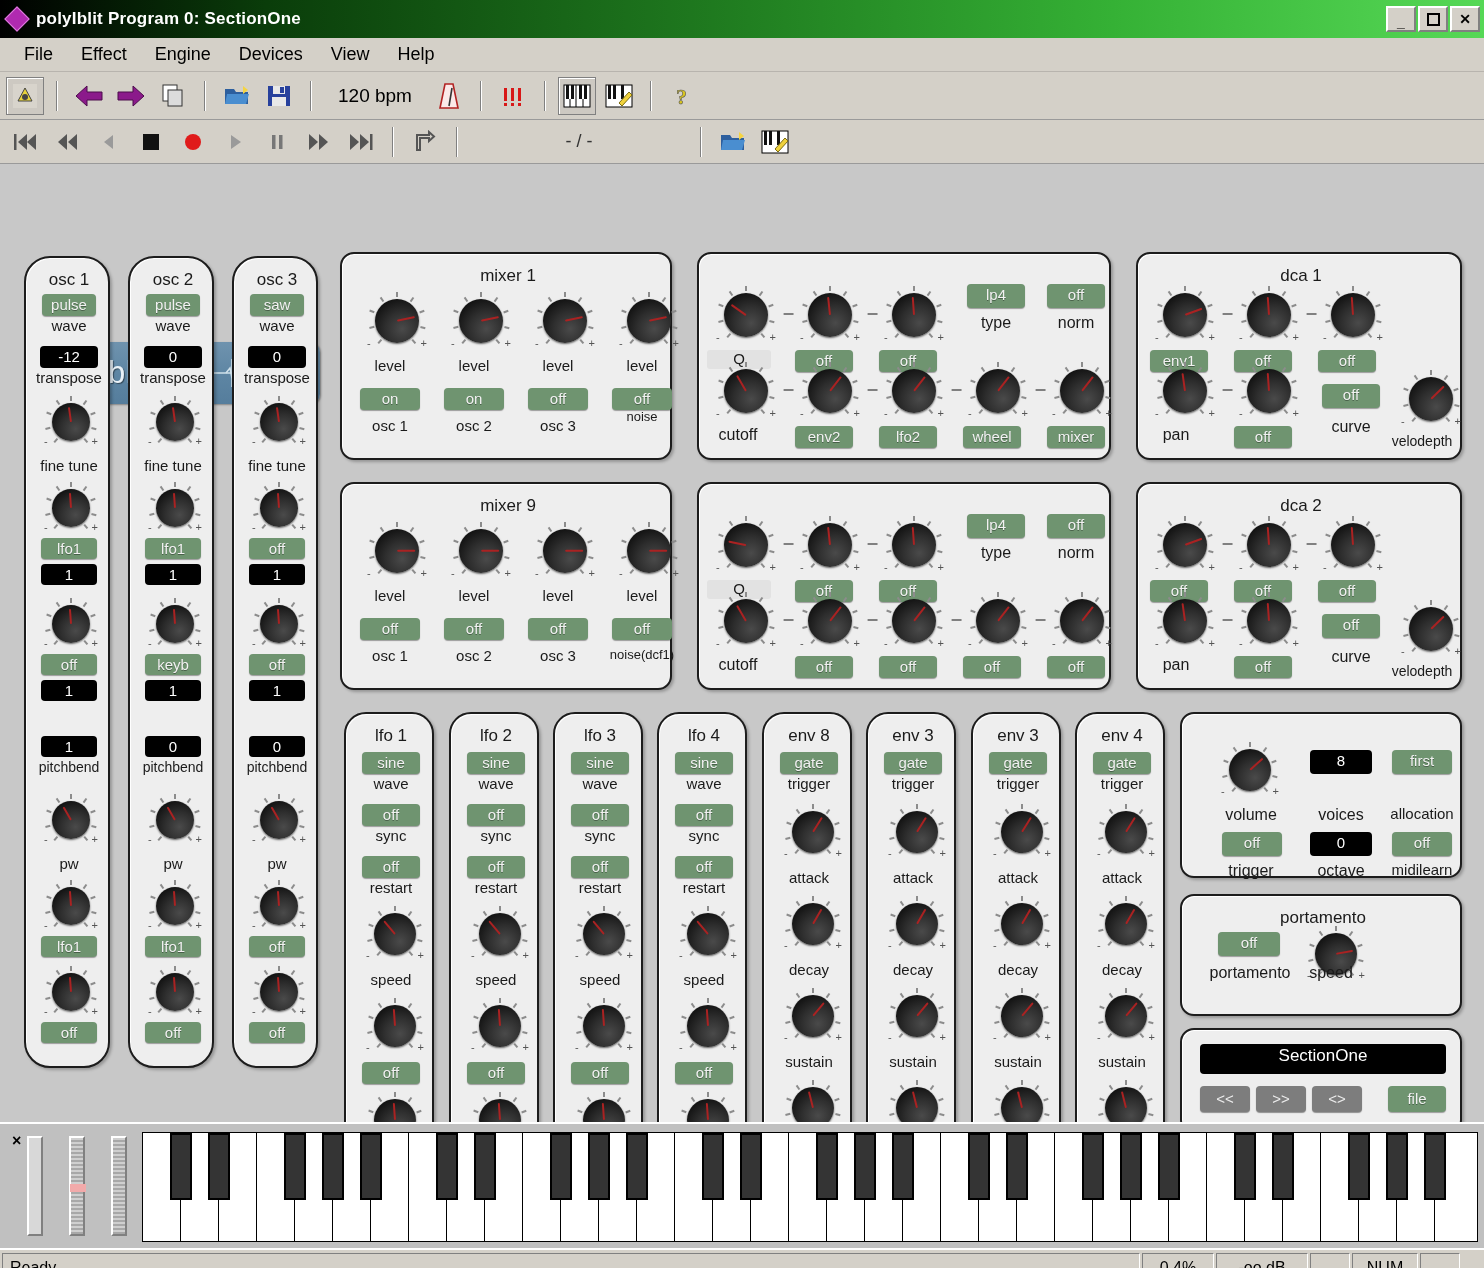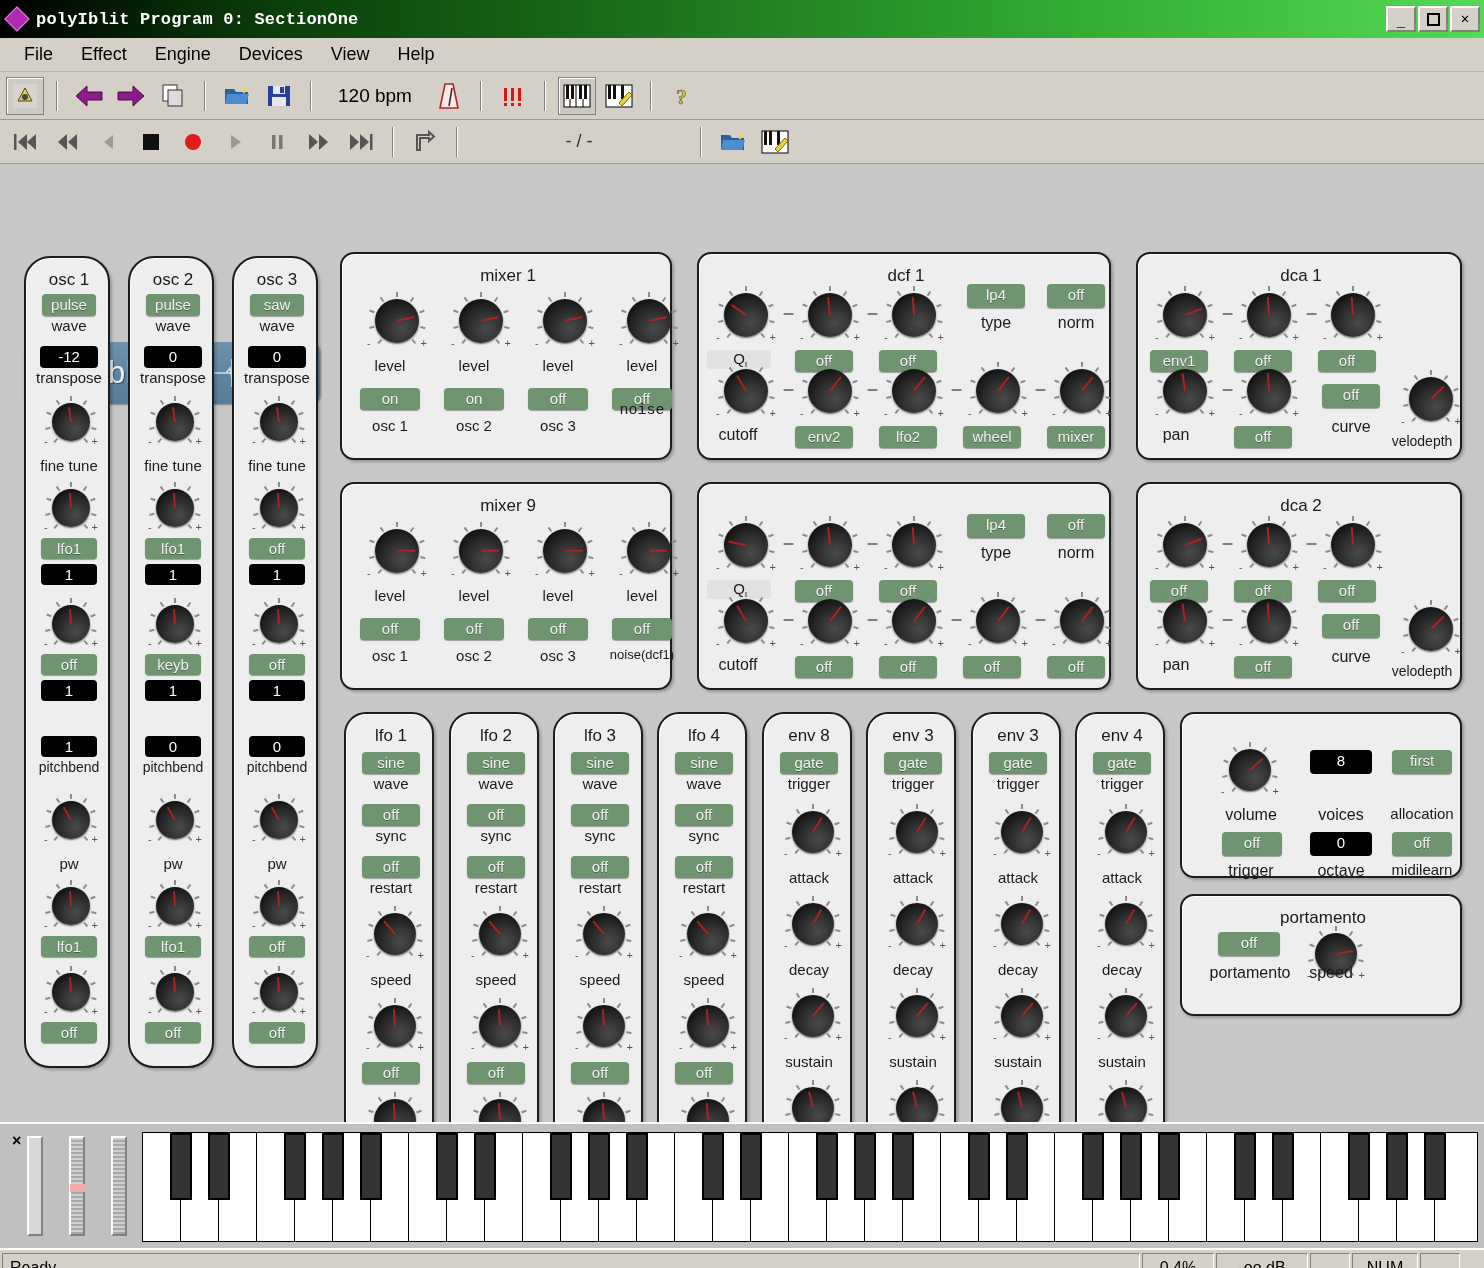--- a/index.html
+++ b/index.html
@@ -10,21 +10,20 @@
     font-family:"Liberation Sans", sans-serif;
     overflow:hidden;
     -webkit-font-smoothing:none;
   }
 
   
   #titlebar {
     height:38px; display:flex; align-items:center;
     background:linear-gradient(to right,#000000 0%, #0a3d0a 18%, #1f7a1f 48%, #35b135 75%, #56d856 100%);
     padding:0 4px 0 8px;
-    font-family:Liberation Mono, monospace;
   }
   .diamond { width:18px;height:18px;background:#b02ab0;transform:rotate(45deg);
              border:1px solid #e080e0; margin-right:10px; }
   #titletext { color:#fff; font-weight:bold; font-size:17px; letter-spacing:0.2px; }
   #winbtns { margin-left:auto; display:flex; gap:2px; }
   .winbtn { width:30px;height:26px;background:#d4d0c8;
             border-top:2px solid #fff;border-left:2px solid #fff;
             border-right:2px solid #808080;border-bottom:2px solid #808080;
             display:flex;align-items:center;justify-content:center;
             font-size:14px;font-weight:bold;color:#000;line-height:1;}
@@ -787,21 +786,21 @@
         <div class="tick" style="left:47.133871656693294px;top:48.80017774265291px;width:1.8px;height:5px;transform:rotate(140deg);"></div>
         <div class="kbody" style="left:9px;top:9px;width:44px;height:44px;"></div>
         <div class="kpoint" style="left:29.8px;top:13px;width:2.4px;height:18px;transform:rotate(78deg);"></div>
         <div style="position:absolute;left:0;top:48px;width:62px;display:flex;justify-content:space-between;font-size:11px;color:#555;padding:0 1px;line-height:1;">
           <span>-</span>
           <span>+</span>
         </div>
       </div>
       <div class="lbl" style="position:absolute;left:268px;top:104px;width:64px;font-size:15px;">level</div>
       <div class="gbtn" style="position:absolute;left:270px;top:134px;width:60px;height:22px;font-size:15px;">off</div>
-      <div class="lbl" style="position:absolute;left:264px;top:149px;width:72px;font-size:15px;font-family:Liberation Mono, monospace;">noise</div>
+      <div class="lbl" style="position:absolute;left:264px;top:156px;width:72px;font-size:13px;">noise</div>
     </div>
     <div class="mod" style="left:340px;top:318px;width:332px;height:208px;border-radius:14px;">
       <div class="title" style="position:absolute;left:0;top:6px;width:332px;font-size:17px;">mixer 9</div>
       <div class="knob" style="position:absolute;left:24px;top:36px;width:62px;height:62px;">
         <div class="tick" style="left:13.066128343306703px;top:48.80017774265291px;width:1.8px;height:5px;transform:rotate(-140deg);"></div>
         <div class="tick" style="left:4.502965603339691px;top:35.3587046952168px;width:1.8px;height:5px;transform:rotate(-105deg);"></div>
         <div class="tick" style="left:5.1981455491734305px;top:19.436466201869777px;width:1.8px;height:5px;transform:rotate(-70deg);"></div>
         <div class="tick" style="left:14.900224436697279px;top:6.792470826341717px;width:1.8px;height:5px;transform:rotate(-35deg);"></div>
         <div class="tick" style="left:30.1px;top:2px;width:1.8px;height:5px;transform:rotate(0deg);"></div>
         <div class="tick" style="left:45.299775563302724px;top:6.792470826341717px;width:1.8px;height:5px;transform:rotate(35deg);"></div>
@@ -873,21 +872,20 @@
         <div style="position:absolute;left:0;top:48px;width:62px;display:flex;justify-content:space-between;font-size:11px;color:#555;padding:0 1px;line-height:1;">
           <span>-</span>
           <span>+</span>
         </div>
       </div>
       <div class="lbl" style="position:absolute;left:268px;top:104px;width:64px;font-size:15px;">level</div>
       <div class="gbtn" style="position:absolute;left:270px;top:134px;width:60px;height:22px;font-size:15px;">off</div>
       <div class="lbl" style="position:absolute;left:264px;top:164px;width:72px;font-size:13px;">noise(dcf1)</div>
     </div>
     <div class="mod" style="left:697px;top:88px;width:414px;height:208px;border-radius:14px;">
-      <div class="title" style="position:absolute;left:0;top:6px;width:414px;font-size:17px;">dcf 1</div>
       <div class="knob" style="position:absolute;left:16px;top:30px;width:62px;height:62px;">
         <div class="tick" style="left:13.066128343306703px;top:48.80017774265291px;width:1.8px;height:5px;transform:rotate(-140deg);"></div>
         <div class="tick" style="left:4.502965603339691px;top:35.3587046952168px;width:1.8px;height:5px;transform:rotate(-105deg);"></div>
         <div class="tick" style="left:5.1981455491734305px;top:19.436466201869777px;width:1.8px;height:5px;transform:rotate(-70deg);"></div>
         <div class="tick" style="left:14.900224436697279px;top:6.792470826341717px;width:1.8px;height:5px;transform:rotate(-35deg);"></div>
         <div class="tick" style="left:30.1px;top:2px;width:1.8px;height:5px;transform:rotate(0deg);"></div>
         <div class="tick" style="left:45.299775563302724px;top:6.792470826341717px;width:1.8px;height:5px;transform:rotate(35deg);"></div>
         <div class="tick" style="left:55.00185445082657px;top:19.436466201869777px;width:1.8px;height:5px;transform:rotate(70deg);"></div>
         <div class="tick" style="left:55.69703439666031px;top:35.3587046952168px;width:1.8px;height:5px;transform:rotate(105deg);"></div>
         <div class="tick" style="left:47.133871656693294px;top:48.80017774265291px;width:1.8px;height:5px;transform:rotate(140deg);"></div>
@@ -2029,20 +2027,27 @@
         <div class="tick" style="left:53.73110857037124px;top:34.09988565011428px;width:1.8px;height:5px;transform:rotate(105deg);"></div>
         <div class="tick" style="left:45.49108404700676px;top:47.034133299533934px;width:1.8px;height:5px;transform:rotate(140deg);"></div>
         <div class="kbody" style="left:9px;top:9px;width:42px;height:42px;"></div>
         <div class="kpoint" style="left:28.8px;top:13px;width:2.4px;height:17px;transform:rotate(80deg);"></div>
         <div style="position:absolute;left:0;top:46px;width:60px;display:flex;justify-content:space-between;font-size:11px;color:#555;padding:0 1px;line-height:1;">
           <span>-</span>
           <span>+</span>
         </div>
       </div>
       <div class="lbl" style="position:absolute;left:116px;top:68px;width:66px;font-size:16px;">speed</div>
+    </div>
+    <div class="mod" style="left:1180px;top:864px;width:282px;height:106px;border-radius:14px;">
+      <div class="lcd" style="position:absolute;left:18px;top:14px;width:246px;height:30px;font-size:17px;">SectionOne</div>
+      <div style="position:absolute;left:18px;top:56px;width:50px;height:26px;background:#7d7d7d;color:#eee;font-size:15px;text-align:center;line-height:26px;border-radius:4px;box-shadow:0 1px 1px rgba(0,0,0,.4);">&lt;&lt;</div>
+      <div style="position:absolute;left:74px;top:56px;width:50px;height:26px;background:#7d7d7d;color:#eee;font-size:15px;text-align:center;line-height:26px;border-radius:4px;box-shadow:0 1px 1px rgba(0,0,0,.4);">&gt;&gt;</div>
+      <div style="position:absolute;left:130px;top:56px;width:50px;height:26px;background:#7d7d7d;color:#eee;font-size:15px;text-align:center;line-height:26px;border-radius:4px;box-shadow:0 1px 1px rgba(0,0,0,.4);">&lt;&gt;</div>
+      <div class="gbtn" style="position: absolute; left: 206px; top: 56px; width: 58px; height: 26px; font-size: 15px; line-height: 22px;">file</div>
     </div>
   </div>
 
 <div id="kbarea">
   <div class="closex">×</div>
   <div class="slider-col" style="margin-left:14px;">
     <div class="slidertrack"></div>
   </div>
   <div class="slider-col">
     <div class="slidertrack hatched">

